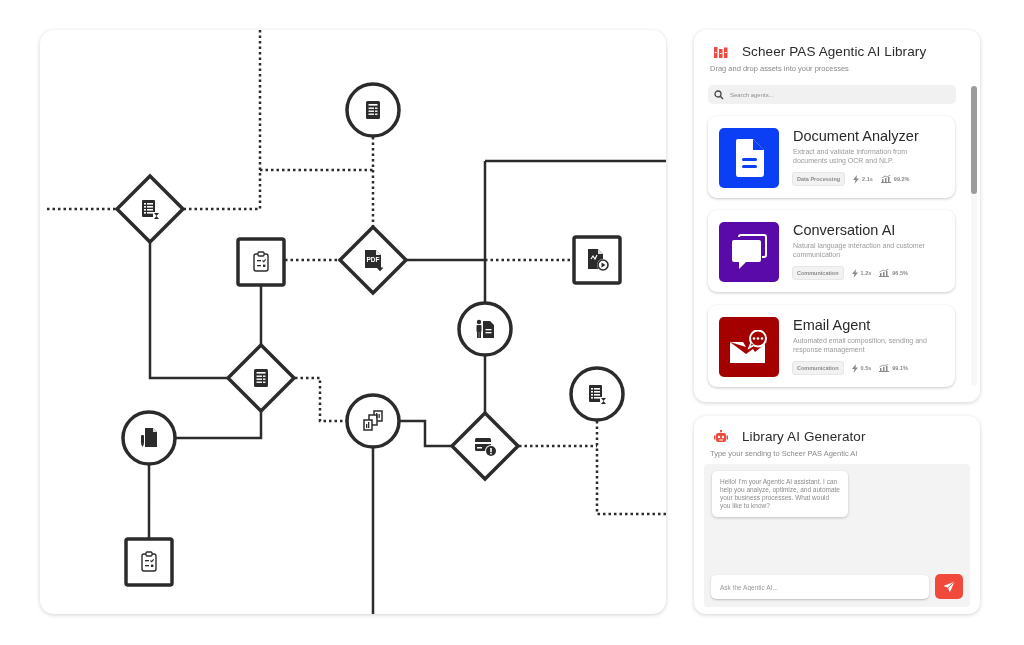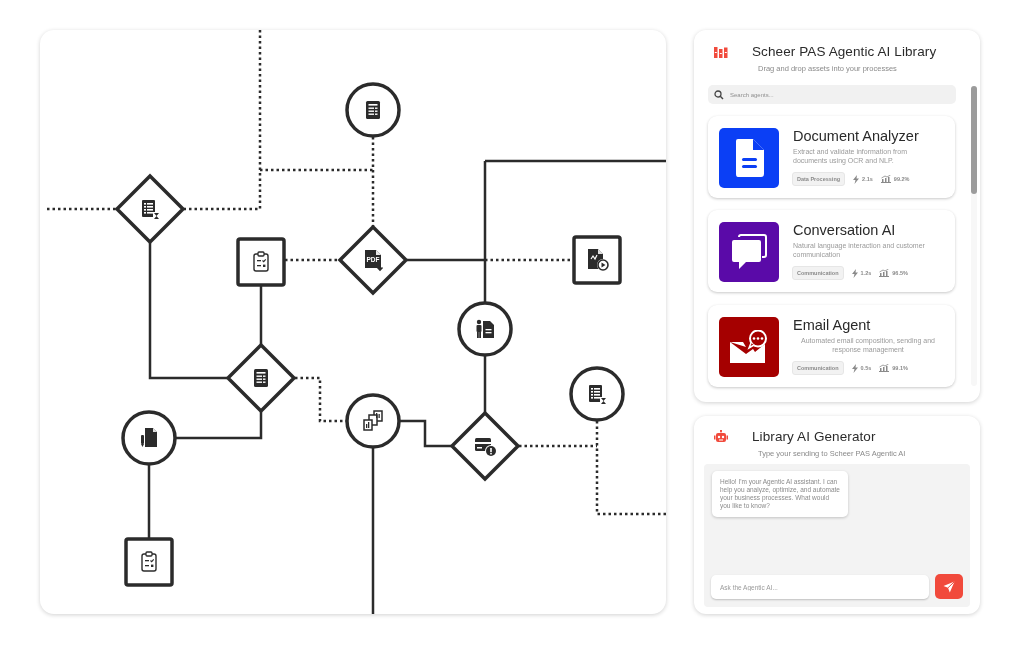--- a/index.html
+++ b/index.html
@@ -14,23 +14,23 @@
   }
   .canvas svg.diagram { position: absolute; left: 0; top: 0; }
 
   .panel {
     position: absolute; background: #fff; border-radius: 12px;
     box-shadow: 0 1px 4px rgba(0,0,0,0.18);
   }
   .library { left: 694px; top: 30px; width: 286px; height: 372px; }
   .generator { left: 694px; top: 416px; width: 286px; height: 198px; }
 
-  .panel-header { position: absolute; left: 20px; top: 14px; display: flex; align-items: center; gap: 24px; }
+  .panel-header { position: absolute; left: 20px; top: 14px; display: flex; align-items: center; gap: 14px; }
   .panel-title { font-size: 13.5px; color: #2b2b2b; letter-spacing: 0.1px; }
-  .panel-sub { position: absolute; left: 16px; font-size: 7.5px; color: #8a8a8a; margin-left: 48px; }
+  .panel-sub { position: absolute; left: 16px; font-size: 7.5px; color: #8a8a8a; }
 
   .search {
     position: absolute; left: 14px; top: 55px; width: 248px; height: 19px;
     background: #f1f1f1; border-radius: 5px; display: flex; align-items: center; padding-left: 6px; gap: 6px;
   }
   .search input {
     border: none; background: transparent; outline: none; font-size: 6px; color: #666; width: 200px;
     font-family: "Liberation Sans", sans-serif;
   }
   .search input::placeholder { color: #8f8f8f; }
@@ -298,21 +298,21 @@
             <rect x="1" y="4" width="1.5" height="3" fill="#8a8a8a"></rect>
             <rect x="4" y="3" width="1.5" height="4" fill="#8a8a8a"></rect>
             <rect x="7" y="2" width="1.5" height="5" fill="#8a8a8a"></rect>
             <path d="M0.5 3 L4 1 L6 2 L9.5 0" stroke="#8a8a8a" stroke-width="0.8" fill="none"></path>
           </svg>
         <span>99.2%</span>
       </span>
     </div>
   </div>
 
-  <div class="card" style="top:275px;text-align:center;">
+  <div class="card" style="top:275px;">
     <div class="card-icon" style="background:#a50000;">
       <svg width="40" height="34" viewBox="0 0 40 34">
         <path d="M1 12 L17 24 L24 19 L26 22 L36 14 L36 33 L1 33 Z" fill="#fff"></path>
         <path d="M1 12 L14 12 L17 17 Z" fill="#fff"></path>
         <circle cx="29" cy="8.5" r="8" fill="#a50000" stroke="#fff" stroke-width="2"></circle>
         <path d="M22 13 L20 18 L25 15" fill="#a50000" stroke="#fff" stroke-width="1.5"></path>
         <circle cx="25" cy="8.5" r="1.3" fill="#fff"></circle>
         <circle cx="29" cy="8.5" r="1.3" fill="#fff"></circle>
         <circle cx="33" cy="8.5" r="1.3" fill="#fff"></circle>
       </svg>

